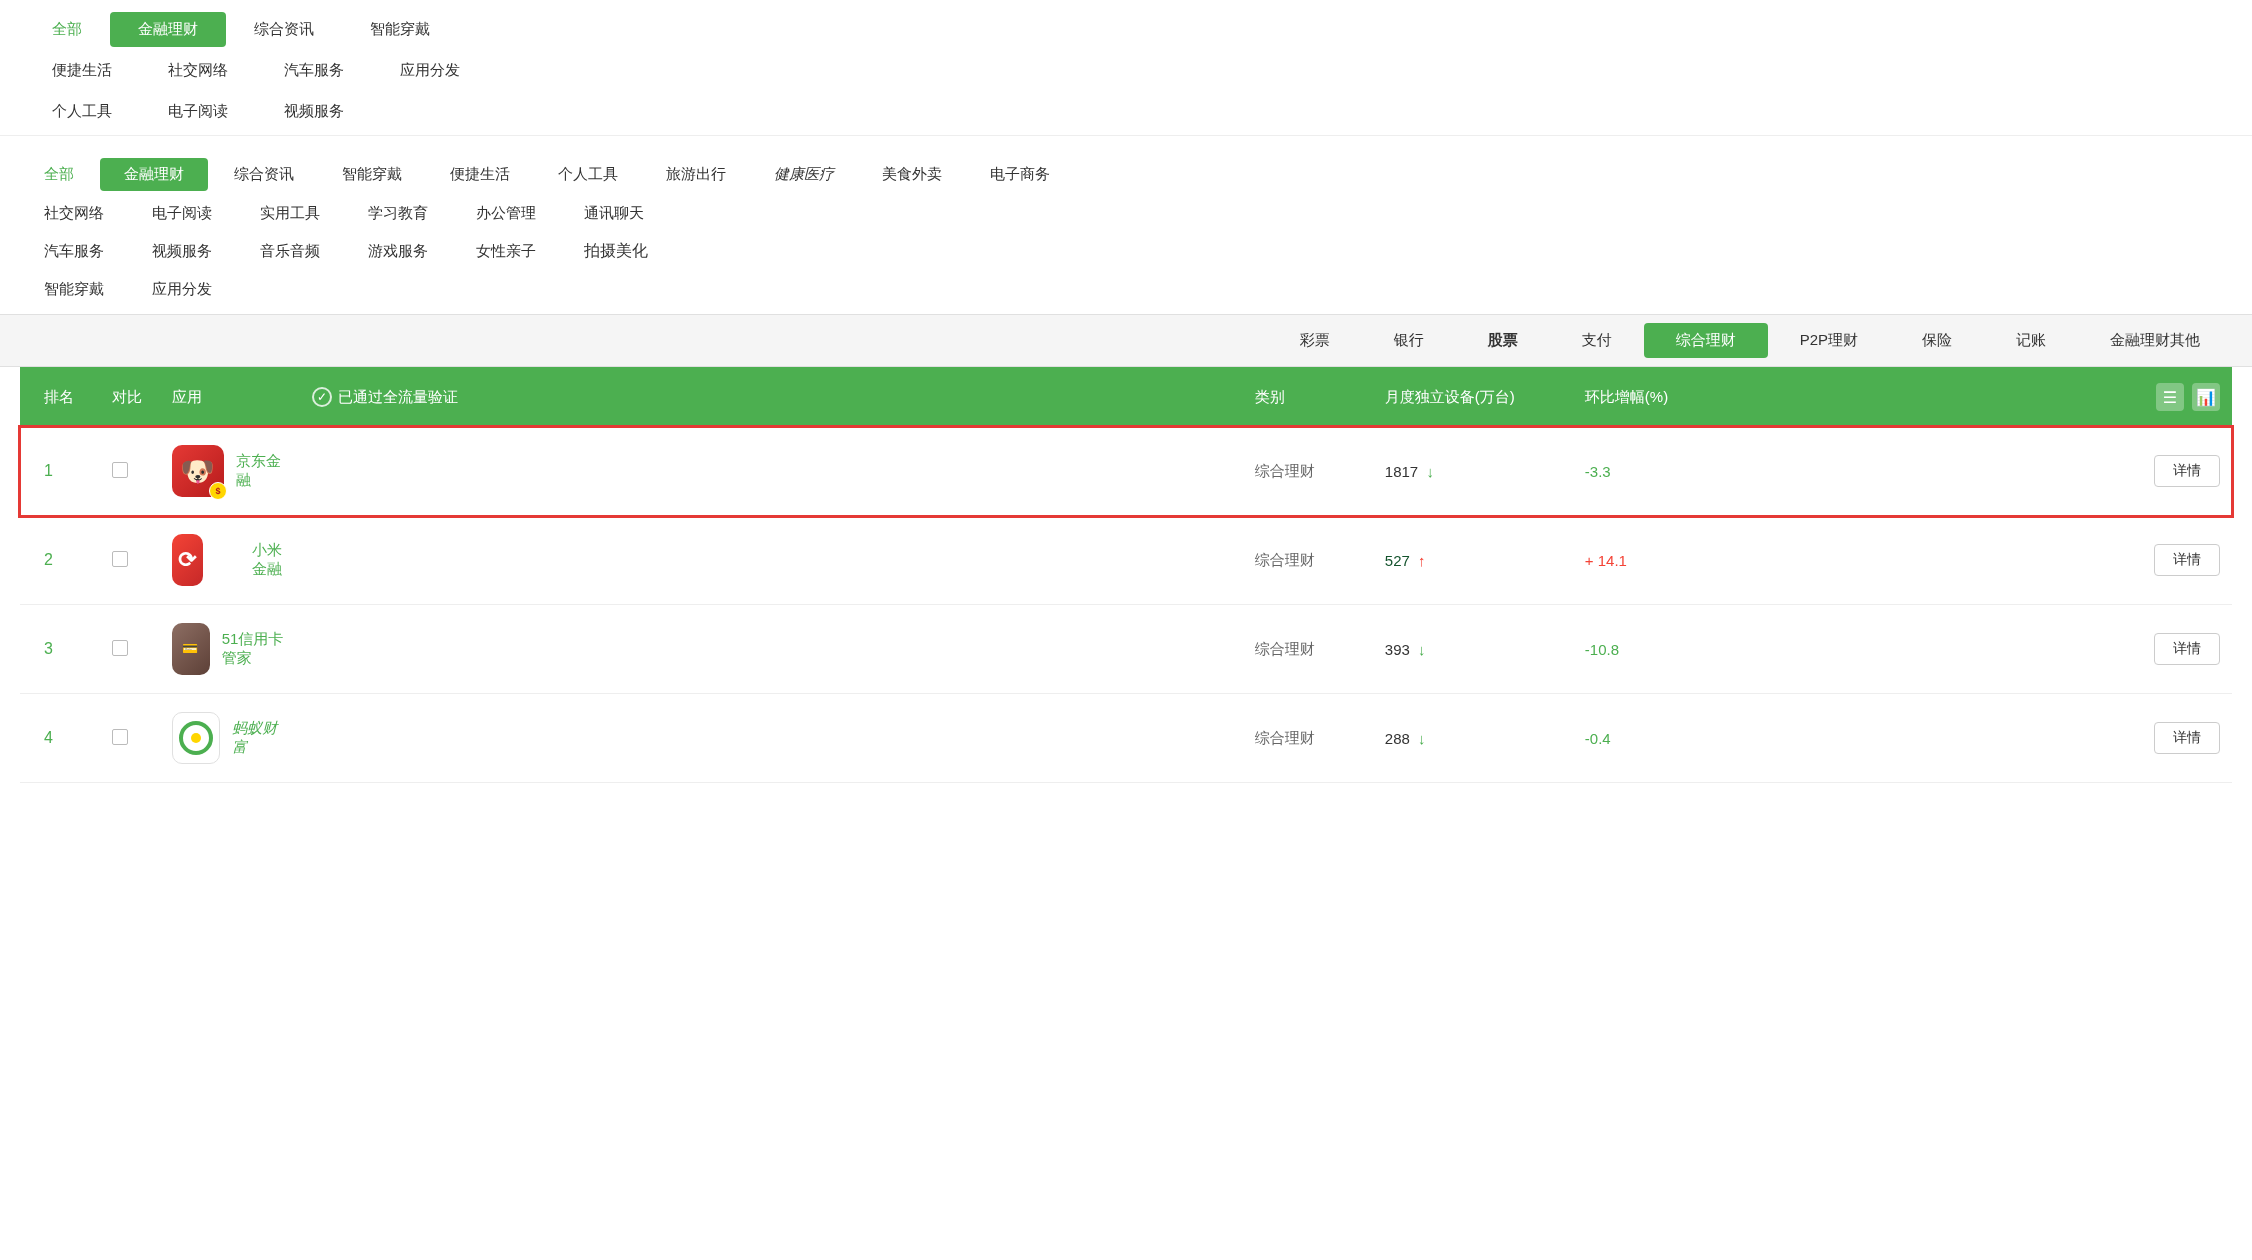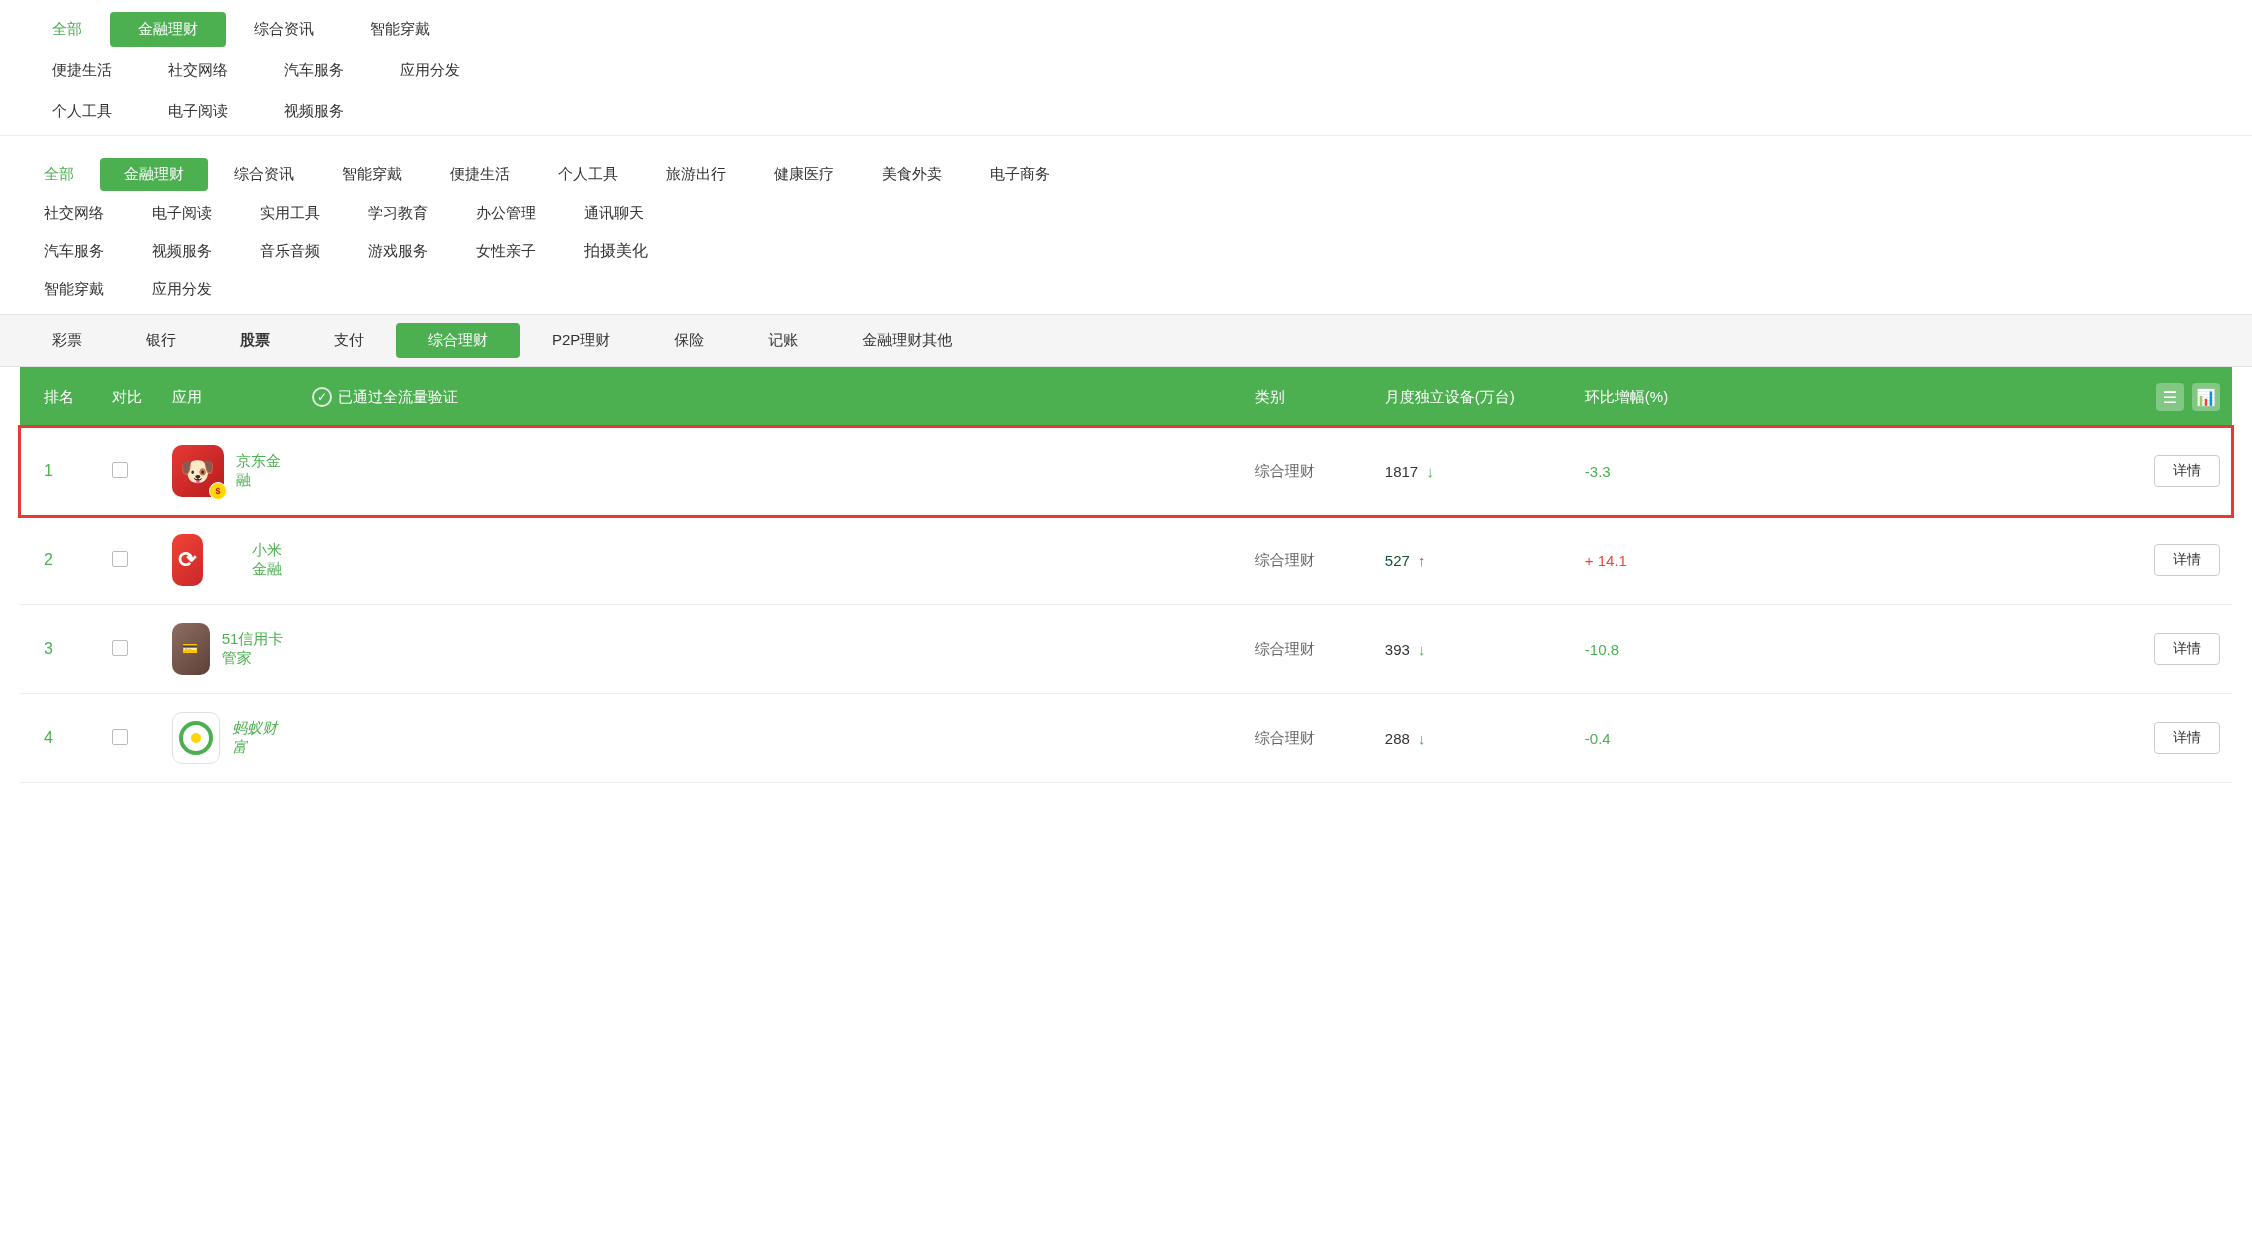--- a/index.html
+++ b/index.html
@@ -66,21 +66,21 @@
   <div style="padding: 10px 20px 0 20px; background: #fff;">
 
     <div style="display: flex; align-items: center; flex-wrap: wrap; margin-bottom: 4px;">
       <span style="padding: 7px 24px; color: #4caf50; cursor: pointer; font-size: 15px;">全部</span>
       <span style="padding: 7px 24px; background: #4caf50; color: #fff; border-radius: 4px; cursor: pointer; font-size: 15px; margin: 2px;">金融理财</span>
       <span style="padding: 7px 24px; color: #333; cursor: pointer; font-size: 15px;">综合资讯</span>
       <span style="padding: 7px 24px; color: #333; cursor: pointer; font-size: 15px;">智能穿戴</span>
       <span style="padding: 7px 24px; color: #333; cursor: pointer; font-size: 15px;">便捷生活</span>
       <span style="padding: 7px 24px; color: #333; cursor: pointer; font-size: 15px;">个人工具</span>
       <span style="padding: 7px 24px; color: #333; cursor: pointer; font-size: 15px;">旅游出行</span>
-      <span style="padding: 7px 24px; color: #333; cursor: pointer; font-size: 15px;">健康医疗</span>
+      <span style="padding: 7px 24px; color: #333; cursor: pointer; font-size: 15px; font-style: italic;">健康医疗</span>
       <span style="padding: 7px 24px; color: #333; cursor: pointer; font-size: 15px;">美食外卖</span>
       <span style="padding: 7px 24px; color: #333; cursor: pointer; font-size: 15px;">电子商务</span>
     </div>
 
     <div style="display: flex; align-items: center; flex-wrap: wrap; margin-bottom: 4px;">
       <span style="padding: 7px 24px; color: #333; cursor: pointer; font-size: 15px;">社交网络</span>
       <span style="padding: 7px 24px; color: #333; cursor: pointer; font-size: 15px;">电子阅读</span>
       <span style="padding: 7px 24px; color: #333; cursor: pointer; font-size: 15px;">实用工具</span>
       <span style="padding: 7px 24px; color: #333; cursor: pointer; font-size: 15px;">学习教育</span>
       <span style="padding: 7px 24px; color: #333; cursor: pointer; font-size: 15px;">办公管理</span>
@@ -97,21 +97,21 @@
     </div>
 
     <div style="display: flex; align-items: center; flex-wrap: wrap; margin-bottom: 8px;">
       <span style="padding: 7px 24px; color: #333; cursor: pointer; font-size: 15px;">智能穿戴</span>
       <span style="padding: 7px 24px; color: #333; cursor: pointer; font-size: 15px;">应用分发</span>
     </div>
   </div>
 
   <div style="height: 1px; background: #e0e0e0; margin: 0 0 0 0;"></div>
 
-  <div style="background: #f5f5f5; padding: 8px 20px; display: flex; flex-wrap: wrap; gap: 0; border-bottom: 1px solid #e0e0e0;">
+  <div style="background: #f5f5f5; padding: 8px 20px; display: flex; flex-wrap: wrap; gap: 0; border-bottom: 1px solid #e0e0e0; justify-content: flex-end;">
     <span style="padding: 8px 32px; color: #333; cursor: pointer; font-size: 15px;">彩票</span>
     <span style="padding: 8px 32px; color: #333; cursor: pointer; font-size: 15px;">银行</span>
     <span style="padding: 8px 32px; color: #333; cursor: pointer; font-size: 15px; font-weight: bold;">股票</span>
     <span style="padding: 8px 32px; color: #333; cursor: pointer; font-size: 15px;">支付</span>
     <span style="padding: 8px 32px; background: #4caf50; color: #fff; border-radius: 4px; cursor: pointer; font-size: 15px;">综合理财</span>
     <span style="padding: 8px 32px; color: #333; cursor: pointer; font-size: 15px;">P2P理财</span>
     <span style="padding: 8px 32px; color: #333; cursor: pointer; font-size: 15px;">保险</span>
     <span style="padding: 8px 32px; color: #333; cursor: pointer; font-size: 15px;">记账</span>
     <br style="width:100%">
     <span style="padding: 8px 32px; color: #333; cursor: pointer; font-size: 15px;">金融理财其他</span>

